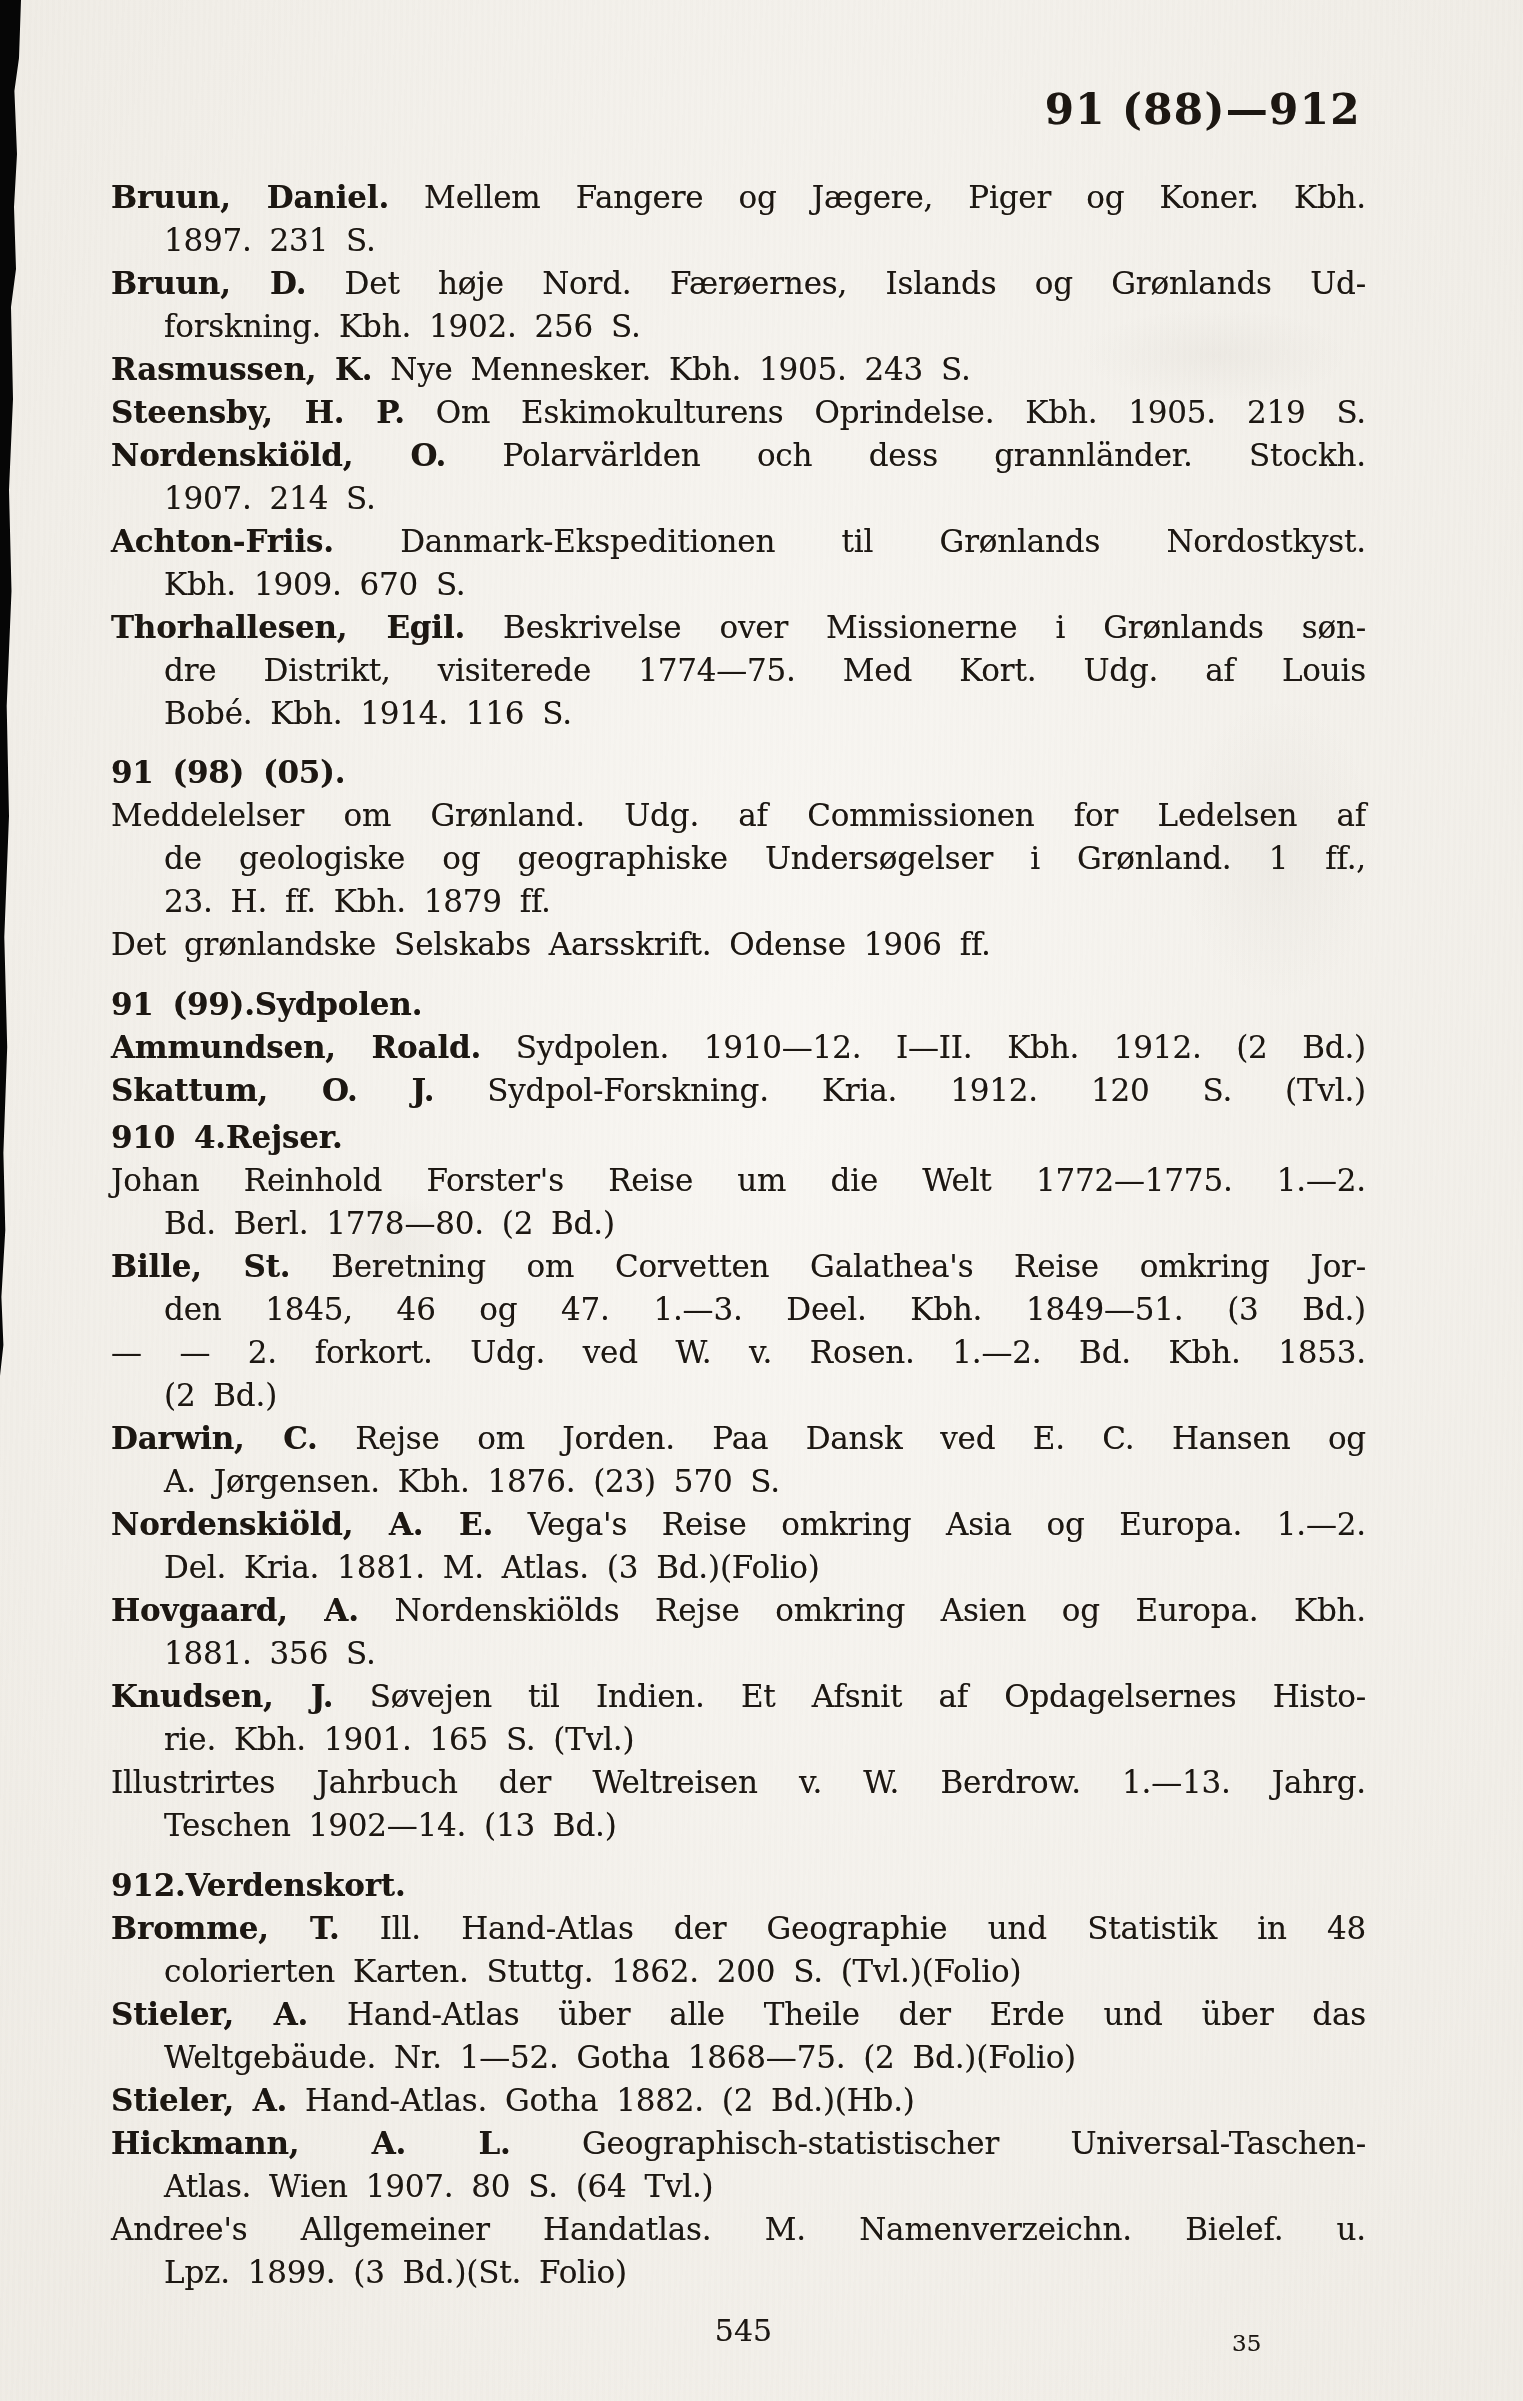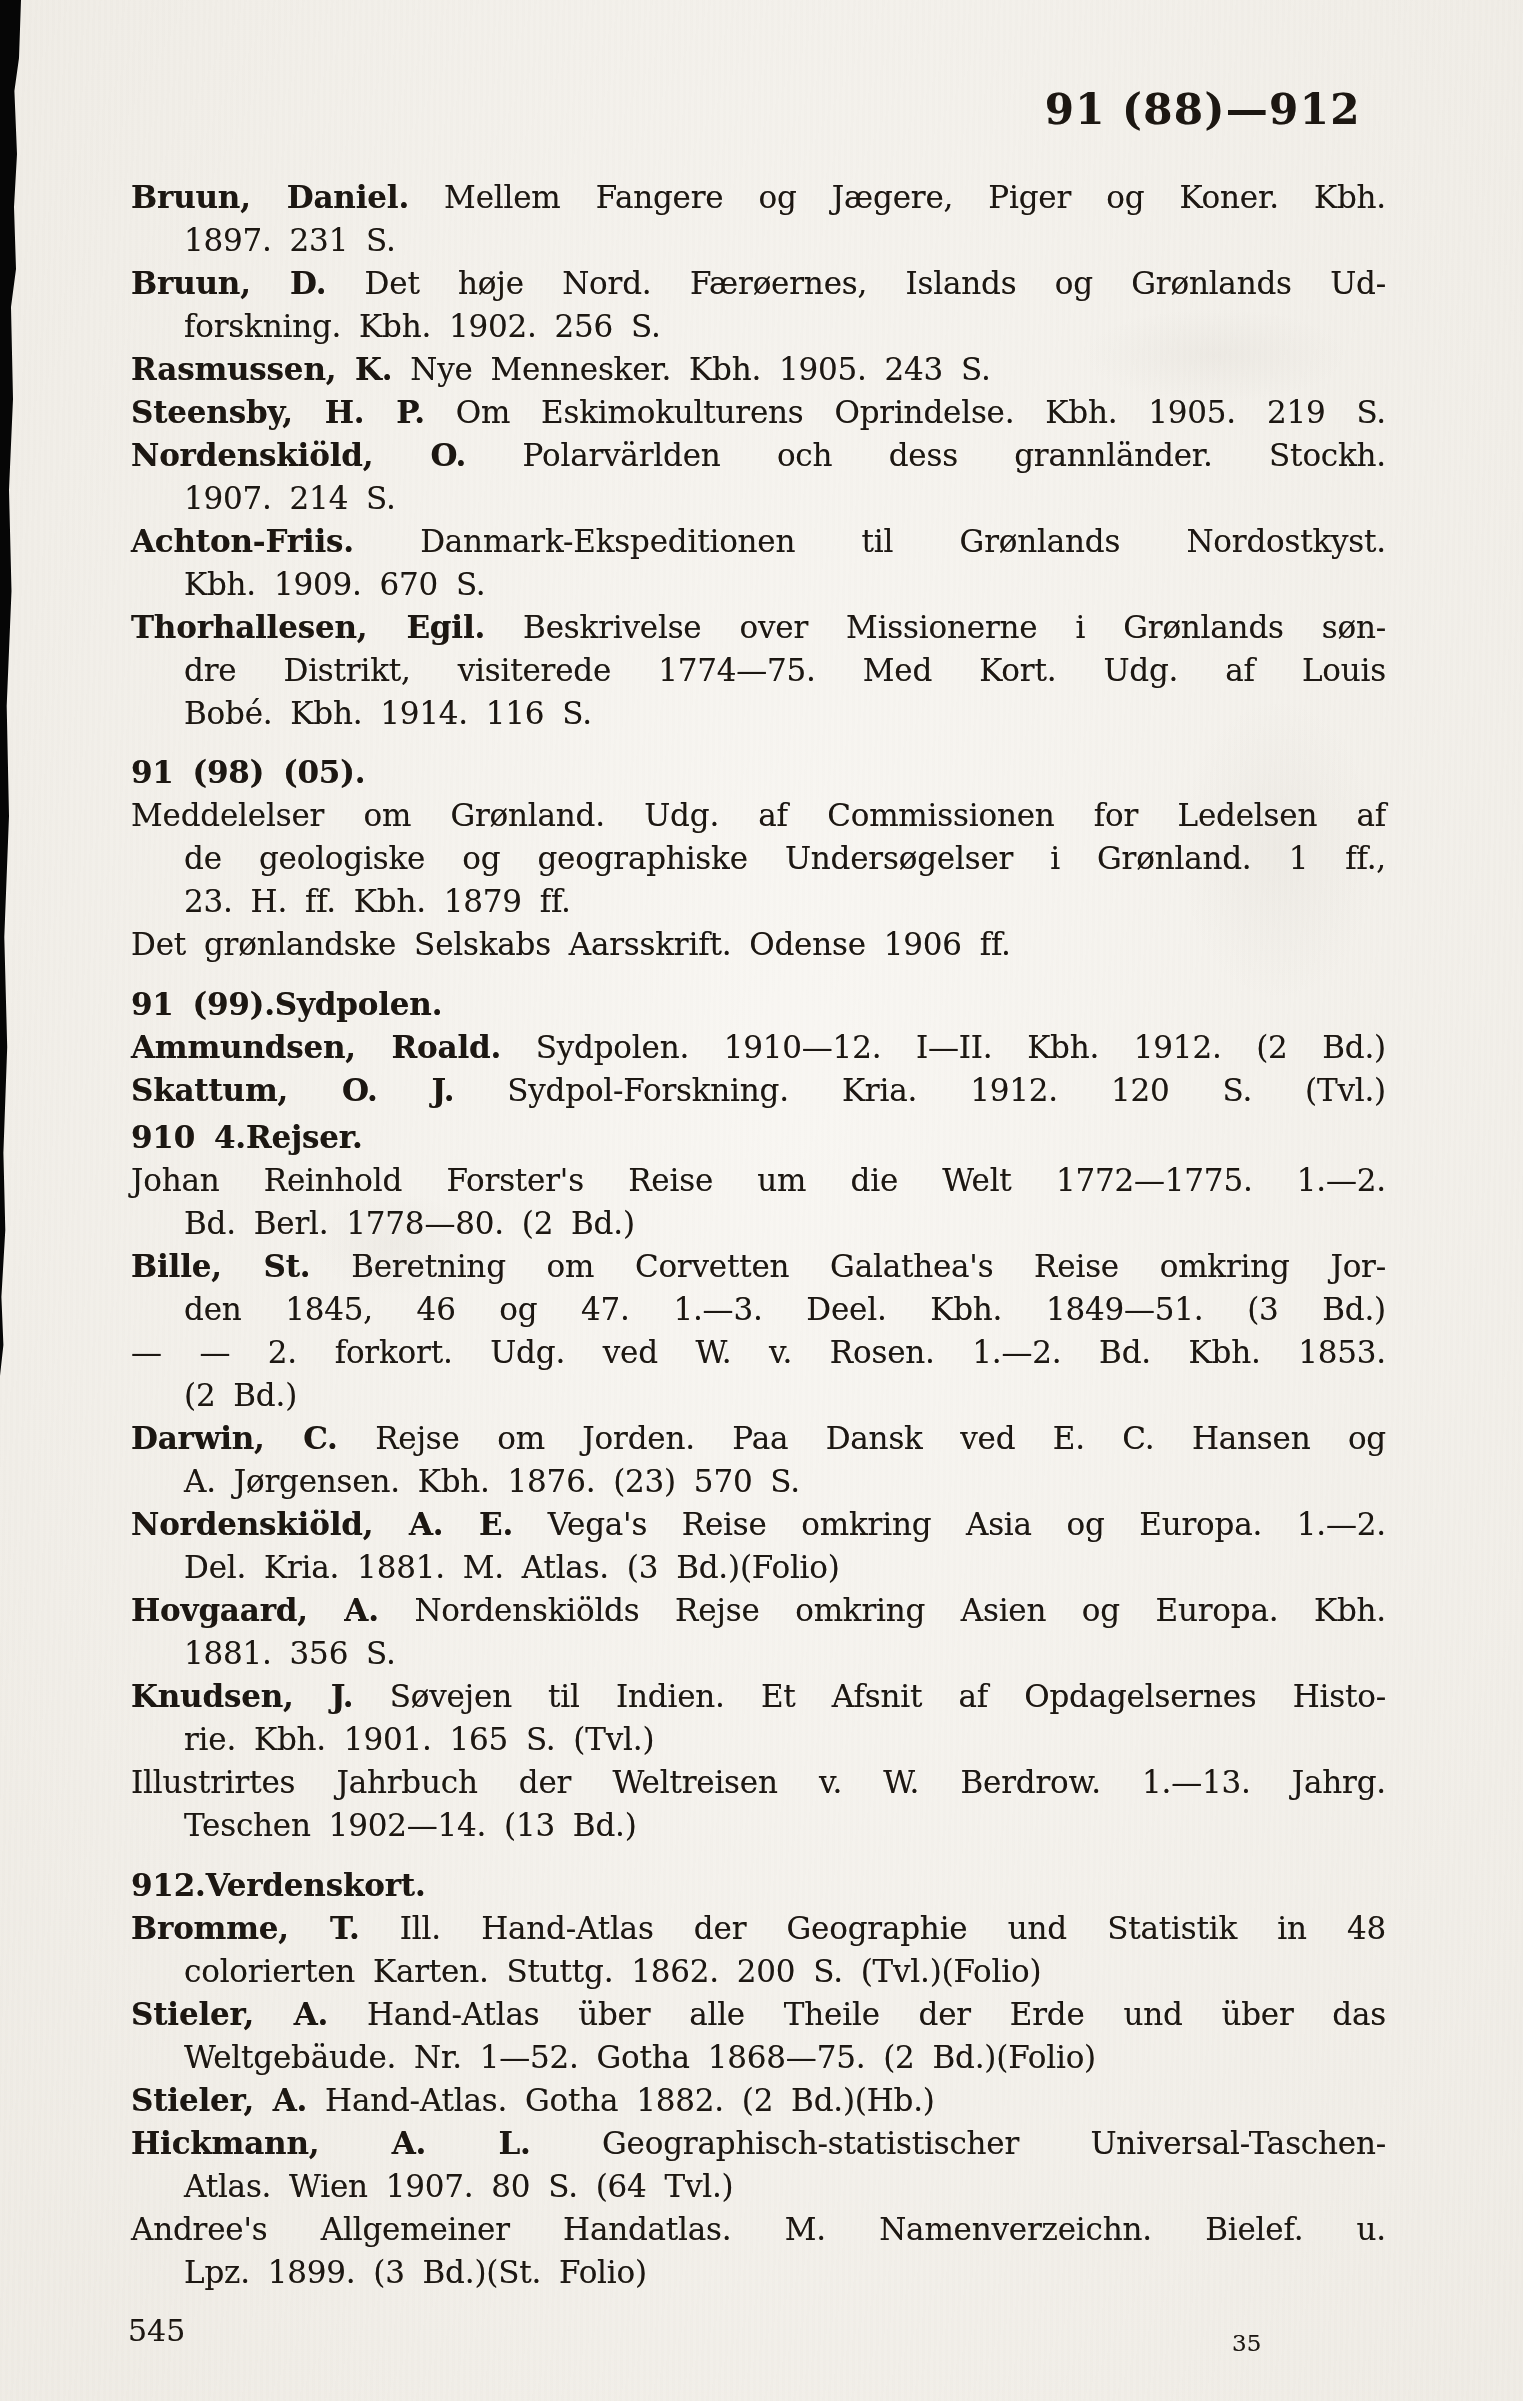--- a/index.html
+++ b/index.html
@@ -25,30 +25,30 @@
       13px 399px,9px 490px,11.5px 591px,6.7px 706px,9px 816px,4.3px 937px,7.2px 1047px,
       3.4px 1153px,5.3px 1230px,1.4px 1297px,3.4px 1345px,0 1376px);
   }
   #header-number{
     position:absolute;top:89px;right:163px;
     font-size:42px;font-weight:700;letter-spacing:1.4px;line-height:1;
     white-space:nowrap;
   }
   #text-block{
     position:absolute;left:111px;top:176px;width:1255px;
-    font-size:31px;line-height:43px;letter-spacing:-0.2px;word-spacing:8.2px;margin-left:20px;
+    font-size:31px;line-height:43px;letter-spacing:-0.2px;word-spacing:8.2px;
   }
   .line{height:43px;}
   .line.ind{padding-left:53px;}
   .line.jst{text-align:justify;text-align-last:justify;}
   .line.flexr{display:flex;justify-content:flex-start;}
   .b{font-weight:700;}
   #page-number{
-    position:absolute;top:2316px;left:128px;width:1255px;
-    font-size:30px;line-height:1;
+    position:absolute;top:2316px;left:116px;width:1255px;
+    text-align:center;font-size:30px;line-height:1;
   }
   #signature-number{
     position:absolute;top:2332px;left:1220px;font-size:23px;line-height:1;margin-left:12px;
   }
   .smudge{position:absolute;pointer-events:none;border-radius:50%;
     background:radial-gradient(ellipse, rgba(115,105,88,0.05), transparent 70%);}
 </style>
 </head>
 <body>
 

